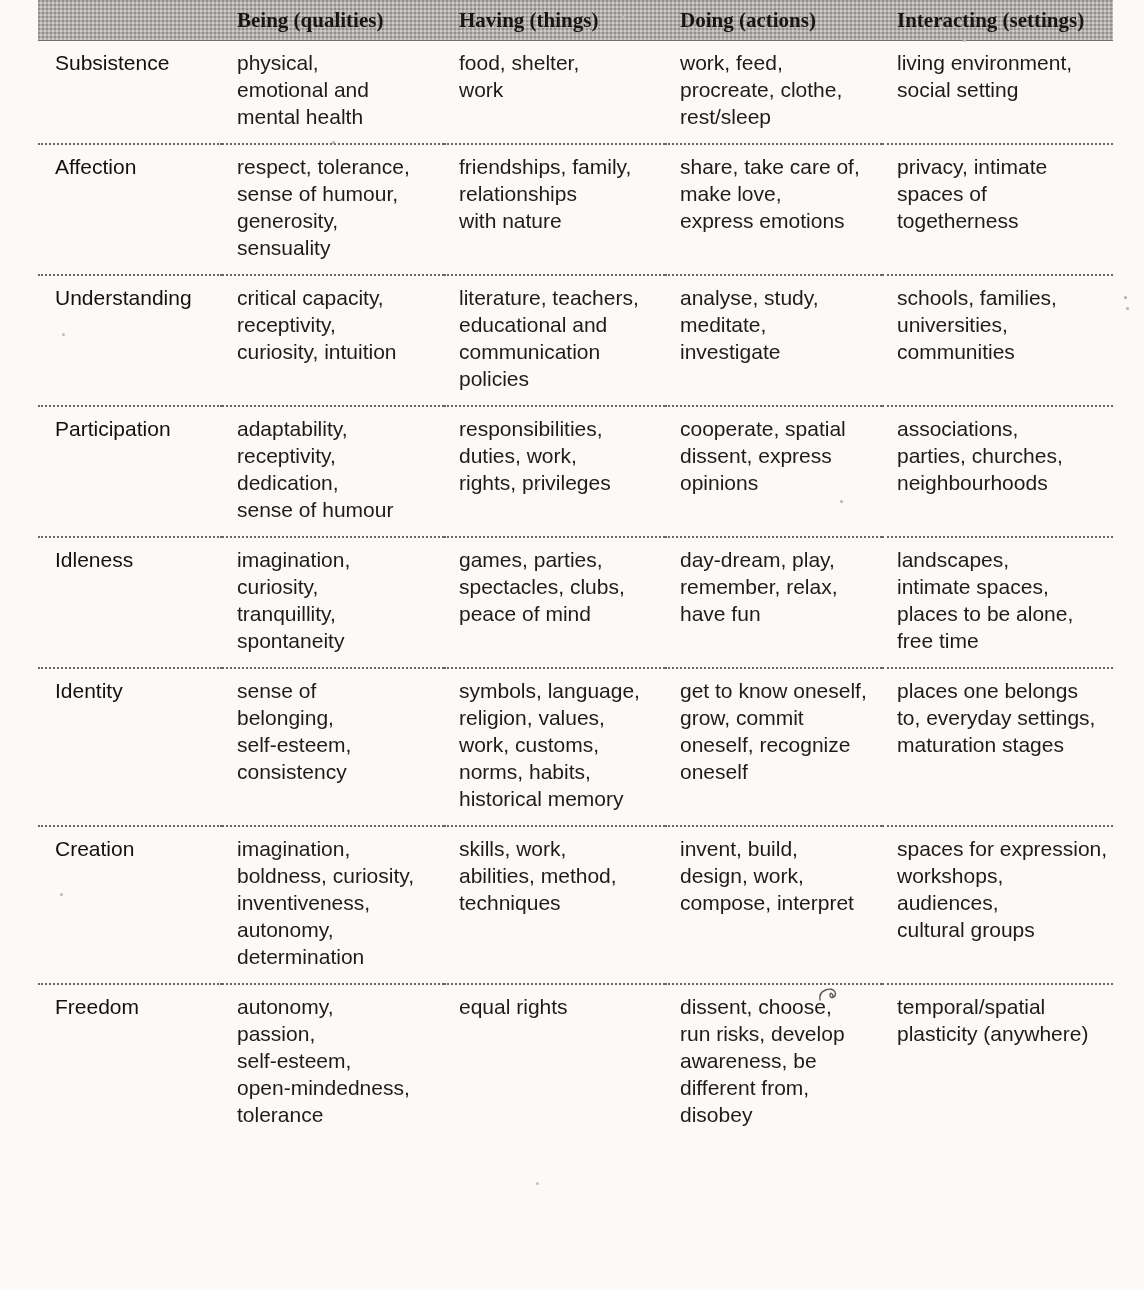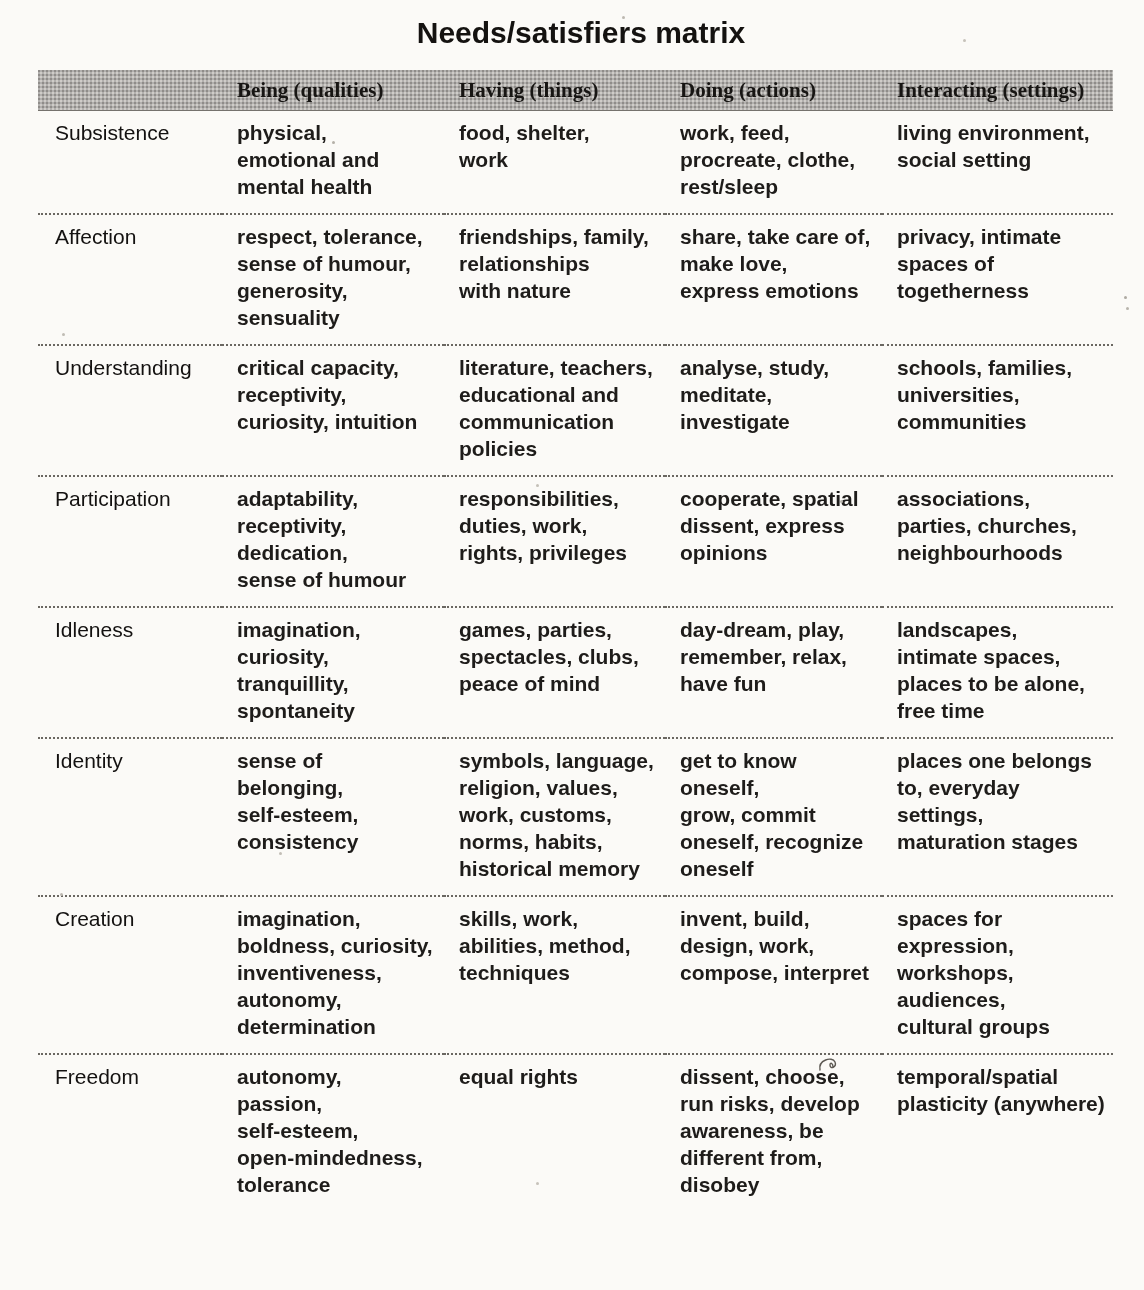--- a/index.html
+++ b/index.html
@@ -57,21 +57,20 @@
   }
   thead th:first-child { padding-left: 17px; }
 
   tbody th, tbody td {
     font-size: 21px;
     line-height: 27px;
     text-align: left;
     vertical-align: top;
     padding: 8px 4px 13px 15px;
     white-space: pre-line;
-    font-weight: bold;
   }
   tbody th {
     font-weight: normal;
     color: #131110;
     padding-left: 17px;
   }
   tbody tr + tr {
     border-top: 2px dotted rgba(70, 66, 59, 0.8);
   }
   td.rel { position: relative; }
@@ -97,21 +96,20 @@
       -562px 877px 0 0 #bcb8b0,
       -86px 1166px 0 0 #c6c2ba,
       502px 280px 0 0 #aeaaa2,
       504px 291px 0 0 #b8b4ac;
   }
 </style>
 </head>
 <body>
 
 <div class="page">
-  <h1 class="title">Needs/satisfiers matrix</h1>
 
   <table class="matrix">
     <colgroup>
       <col class="c-need">
       <col class="c-being">
       <col class="c-having">
       <col class="c-doing">
       <col class="c-interacting">
     </colgroup>
     <thead>

